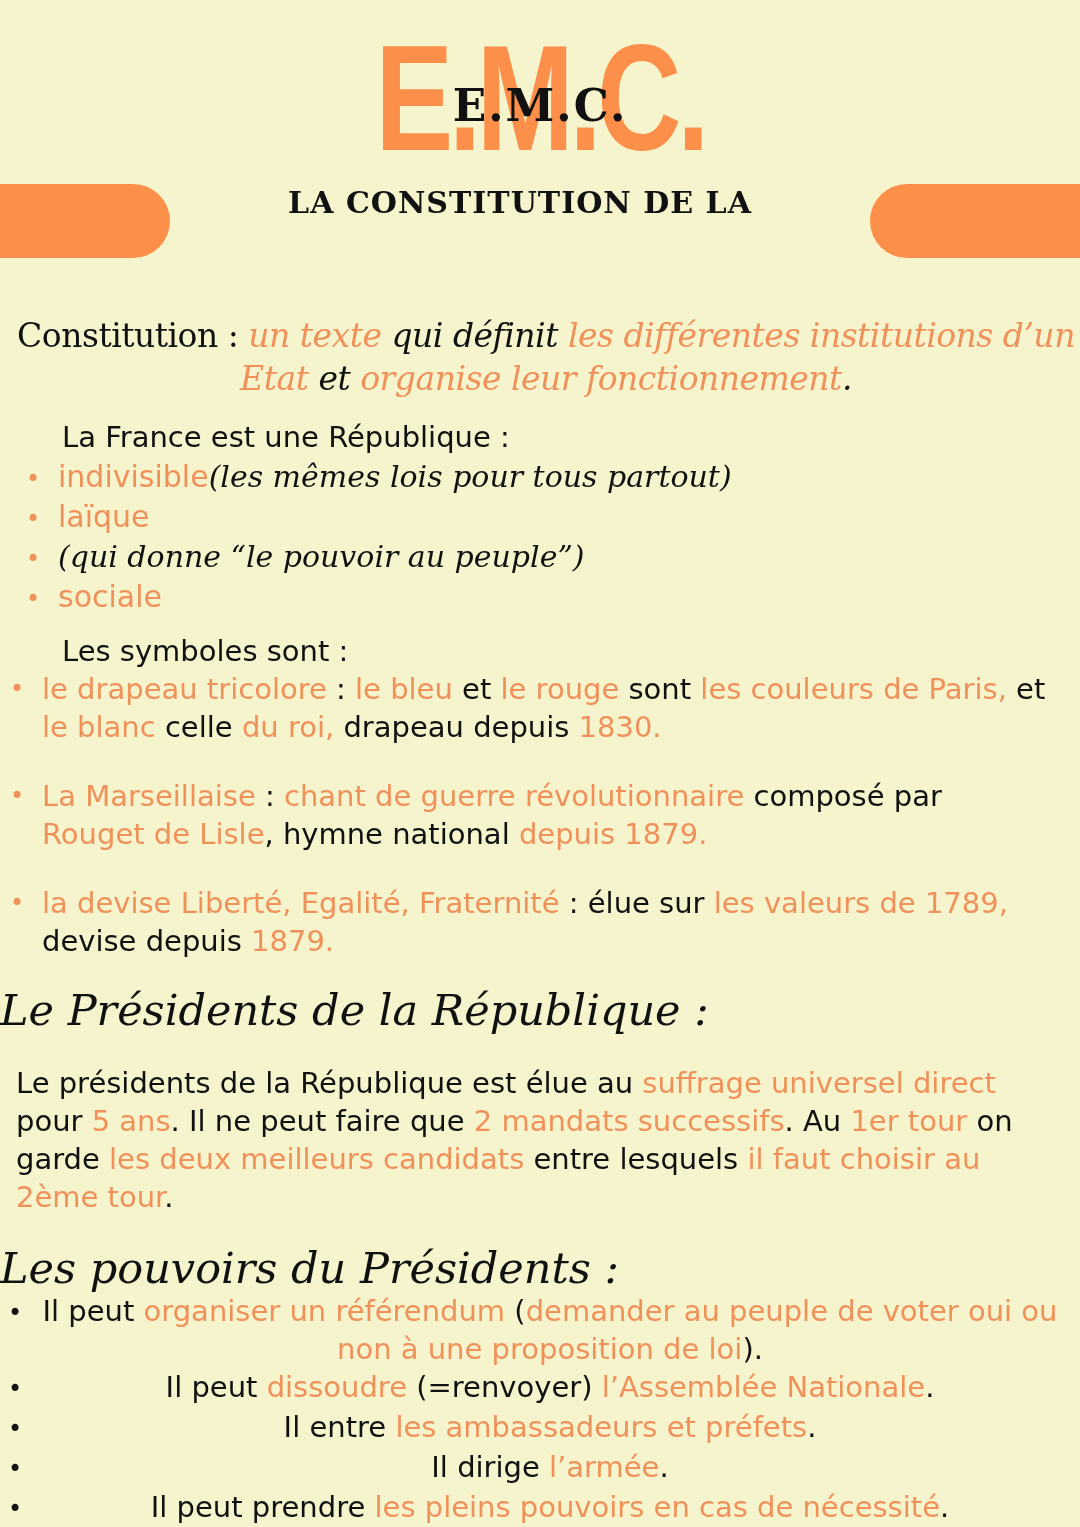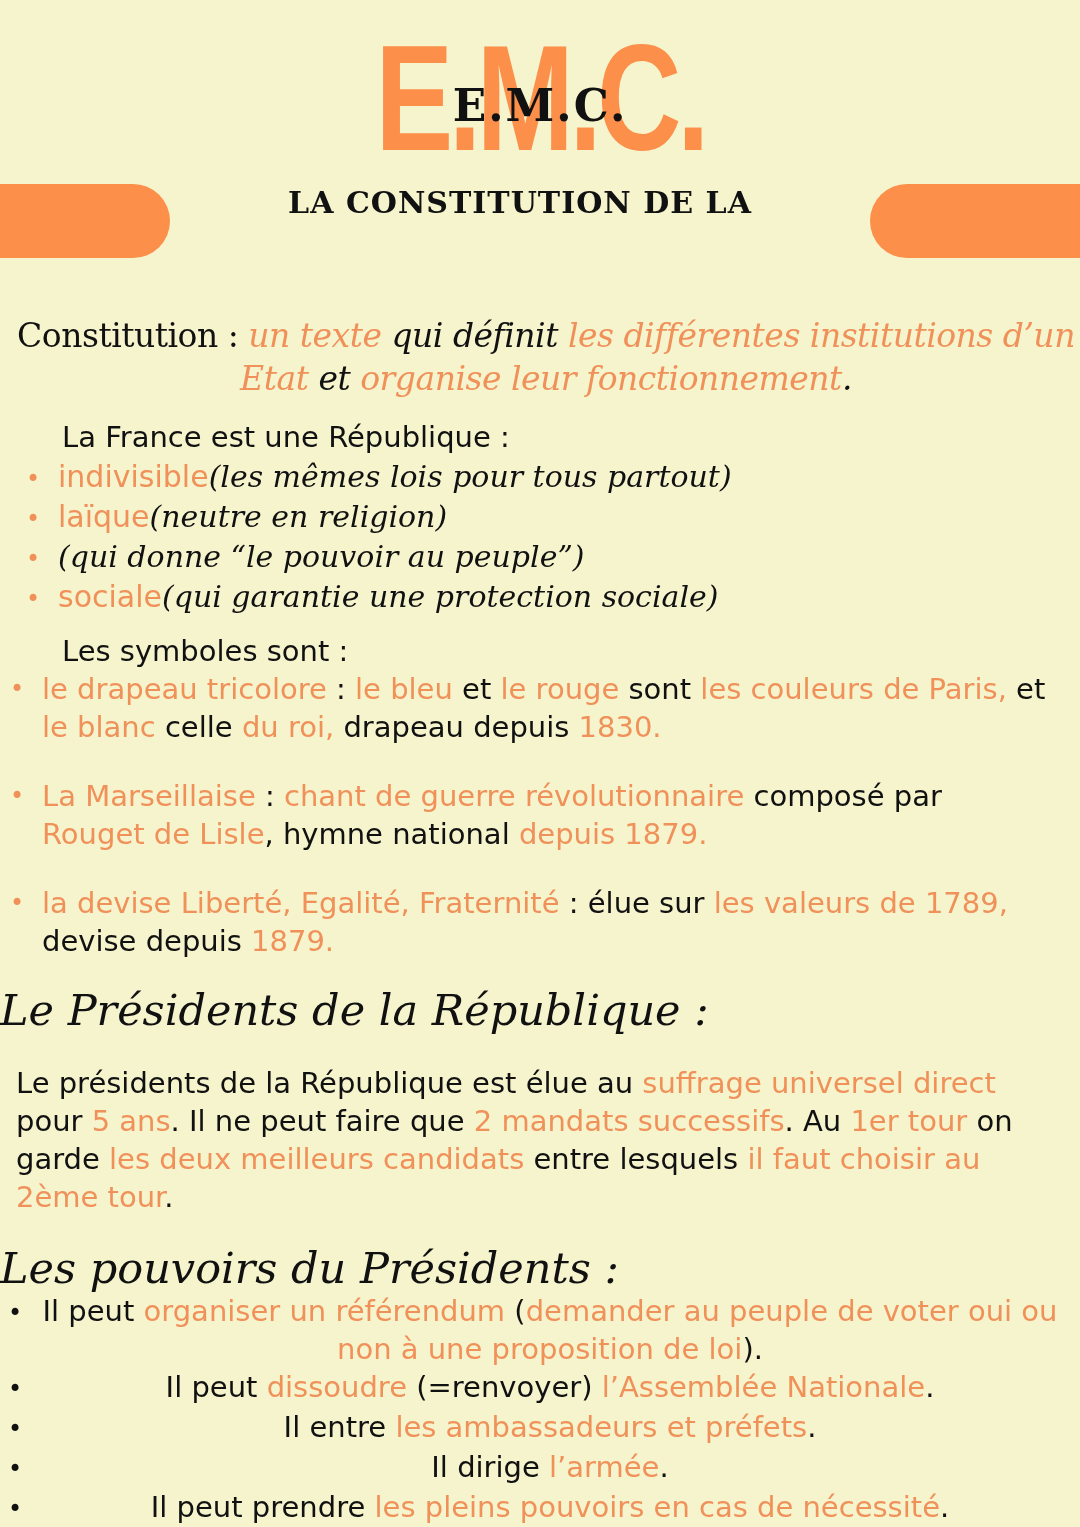--- a/index.html
+++ b/index.html
@@ -101,30 +101,28 @@
 <div class="block-label" style="top:418px">La France est une République :</div>
 <ul class="rep">
   <li>
     <span class="dot">•</span>
     <span class="o">indivisible</span>
     <span class="k serif-it"> (les mêmes lois pour tous partout)</span>
   </li>
   <li>
     <span class="dot">•</span>
     <span class="o">laïque</span>
-    <span class="k serif-it">(neutre en religion)</span>
   </li>
   <li>
     <span class="dot">•</span>
     <span class="k serif-it">(qui donne “le pouvoir au peuple”)</span>
   </li>
   <li>
     <span class="dot">•</span>
     <span class="o">sociale</span>
-    <span class="k serif-it">(qui garantie une protection sociale)</span>
   </li>
 </ul>
 
 <div class="block-label" style="top:632px">Les symboles sont :</div>
 
 <div class="sym" style="top:670px">
   <span class="dot">•</span>
   <span class="txt">
     <span class="o">le drapeau tricolore</span><span class="k"> : </span><span class="o">le bleu</span><span class="k"> et </span><span class="o">le rouge</span><span class="k"> sont </span><span class="o">les couleurs de Paris,</span><span class="k"> et </span><span class="o">le blanc</span><span class="k"> celle </span><span class="o">du roi,</span><span class="k"> drapeau depuis </span><span class="o">1830.</span>
   </span>

